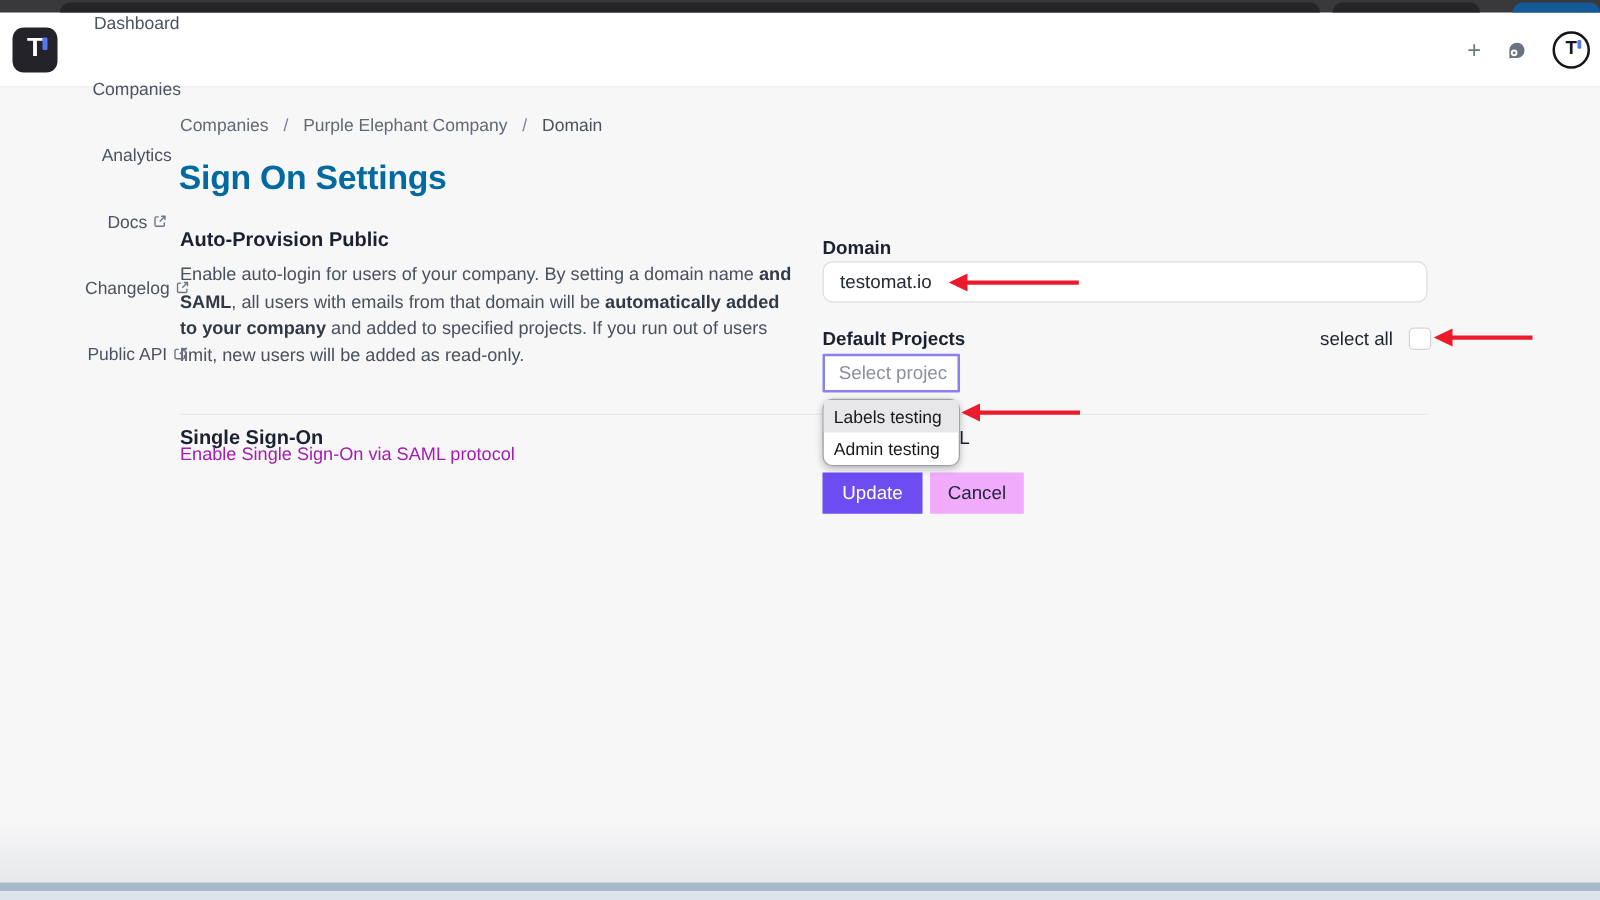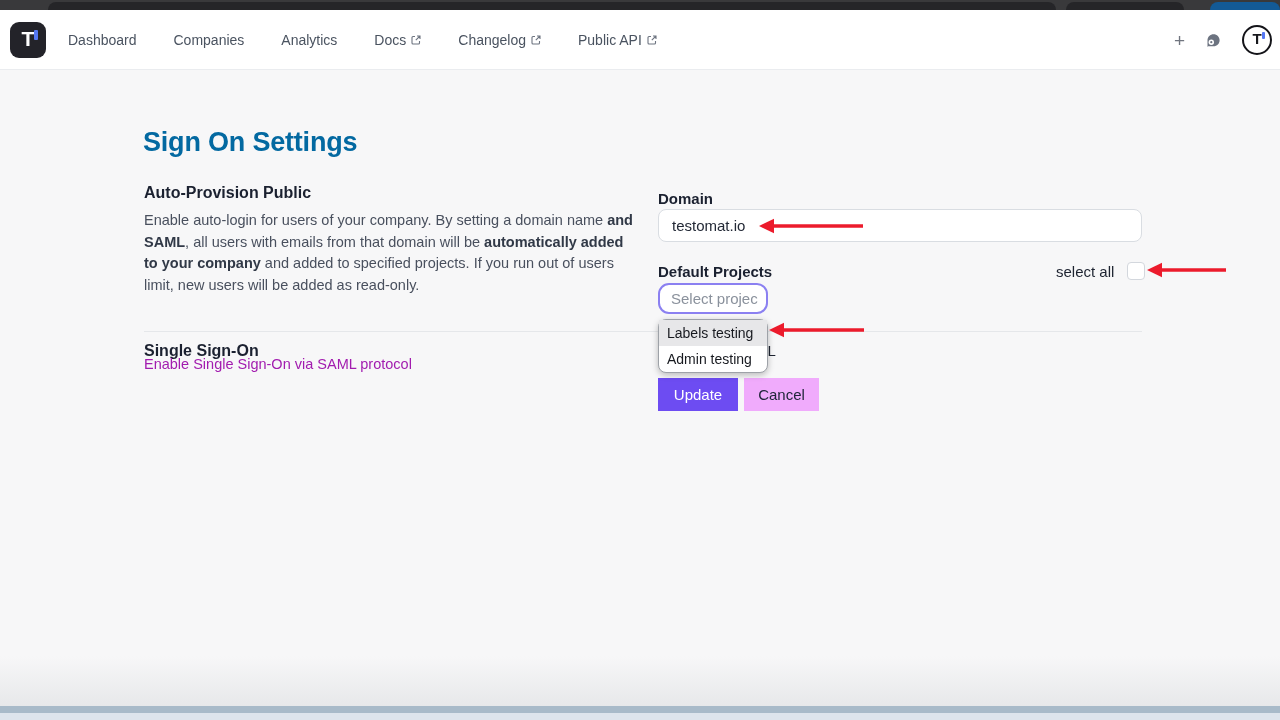--- a/index.html
+++ b/index.html
@@ -15,21 +15,21 @@
   .tab-blue { left:1210px; width:70px; background:#135a96; }
   .bottom-fade  { position:absolute; left:0; top:656px; width:1280px; height:50px; background:linear-gradient(#f7f7f8, #e7e8ea); }
   .bottom-strip { position:absolute; left:0; top:706px; width:1280px; height:7px; background:#a8bac9; }
   .bottom-strip2{ position:absolute; left:0; top:713px; width:1280px; height:7px; background:#dde4ec; }
 
   
   .navbar { position:absolute; left:0; top:10px; width:1280px; height:60px; background:#ffffff; border-bottom:1px solid #eaecef; z-index:10; }
   .logo { position:absolute; left:10px; top:12px; width:36px; height:36px; background:#232329; border-radius:9px; cursor:pointer; }
   .logo-t { position:absolute; left:0; top:5px; width:36px; text-align:center; color:#ffffff; font-size:21px; font-weight:700; }
   .logo-tick { position:absolute; right:8px; top:8px; width:4px; height:10px; background:#5577f2; border-radius:1px; }
-  .nav-links { position:absolute; left:68px; top:0; height:60px; display:flex; align-items:center; gap:37px; }
+  .nav-links { position:absolute; left:68px; top:0; height:60px; display:flex; align-items:center; gap:37px;flex-direction:column; }
   .nav-link { display:flex; align-items:center; gap:5px; font-size:14px; color:#4a5360; cursor:pointer; text-decoration:none; }
   .nav-right { position:absolute; right:8px; top:0; height:60px; display:flex; align-items:center; gap:20px; }
   .plus-btn { font-size:19px; font-weight:300; color:#70757f; cursor:pointer; line-height:1; }
   .support-btn { cursor:pointer; display:flex; align-items:center; }
   .avatar { position:relative; width:30px; height:30px; border:2.2px solid #141419; border-radius:50%; background:#ffffff; cursor:pointer; }
   .avatar-t { position:absolute; left:0; top:3px; width:26px; text-align:center; color:#17181d; font-size:15px; font-weight:800; }
   .avatar-tick { position:absolute; right:5px; top:5px; width:3px; height:7px; background:#5577f2; border-radius:1px; }
 
   
   .breadcrumb { position:absolute; left:144px; top:92px; font-size:14px; color:#5f6875; }
@@ -47,21 +47,21 @@
 
   .divider { position:absolute; left:144px; top:331px; width:998px; height:1px; background:#e5e7ea; z-index:1; }
 
   
   .domain-label { position:absolute; left:658px; top:190px; font-size:15px; font-weight:700; color:#1b2130; }
   .domain-input { position:absolute; left:658px; top:209px; width:484px; height:33px; background:#ffffff; border:1px solid #d9dde2; border-radius:8px; padding:0 13px; font-size:15px; color:#232936; font-family:"Liberation Sans",sans-serif; outline:none; }
   .dp-label { position:absolute; left:658px; top:263px; font-size:15px; font-weight:700; color:#1b2130; }
   .selall-label { position:absolute; left:1056px; top:263px; font-size:15px; color:#1d2330; }
   .selall-box { position:absolute; left:1127px; top:262px; width:18px; height:18px; border:1.5px solid #d3d7dd; border-radius:4px; background:#ffffff; appearance:none; -webkit-appearance:none; cursor:pointer; }
 
-  .proj-select { position:absolute; left:658px; top:283px; width:110px; height:31px; background:#ffffff; border:2px solid #8b80f1; border-radius:11px; padding:0 11px; font-size:15px; color:#8a919c; line-height:27px; white-space:nowrap; overflow:hidden; cursor:pointer; z-index:4; }
+  .proj-select { position:absolute; left:658px; top:283px; width:110px; height:31px; background:#ffffff; border:2px solid #8b80f1; border-radius:1px; padding:0 11px; font-size:15px; color:#8a919c; line-height:27px; white-space:nowrap; overflow:hidden; cursor:pointer; z-index:4; }
   .proj-dropdown { position:absolute; left:658px; top:319px; width:110px; background:#ffffff; border:1px solid #9ea2a8; border-radius:8px; box-shadow:0 2px 6px rgba(0,0,0,0.25); z-index:5; }
   .proj-option { height:26px; line-height:26px; padding:0 8px; font-size:14px; color:#17191f; cursor:pointer; white-space:nowrap; overflow:hidden; }
   .proj-option.highlighted { background:#e7e7e9; }
 
   .saml-row { position:absolute; left:658px; top:341px; display:flex; align-items:center; gap:8px; z-index:1; }
   .saml-box { width:18px; height:18px; border:1.5px solid #d3d7dd; border-radius:4px; background:#ffffff; appearance:none; -webkit-appearance:none; cursor:pointer; }
   .saml-label { font-size:15px; color:#1d2330; }
 
   .btn { position:absolute; top:378px; height:33px; border:none; border-radius:0; font-size:15px; font-family:"Liberation Sans",sans-serif; cursor:pointer; z-index:2; }
   .btn-update { left:658px; width:80px; background:#6d4cf2; color:#ffffff; font-weight:500; }
@@ -130,20 +130,27 @@
             <circle cx="6.3" cy="10.2" r="1.1" fill="#6c7380"></circle>
           </svg>
       </span>
       <span class="avatar">
         <span class="avatar-t">T</span>
         <span class="avatar-tick"></span>
       </span>
     </div>
   </div>
 
+  <div class="breadcrumb">
+    <span class="crumb">Companies</span>
+    <span class="crumb-sep">/</span>
+    <span class="crumb">Purple Elephant Company</span>
+    <span class="crumb-sep">/</span>
+    <span class="crumb crumb-last">Domain</span>
+  </div>
 
   <h1 class="page-title">Sign On Settings</h1>
 
   <div class="ap-heading">Auto-Provision Public</div>
   <div class="ap-desc"><span>Enable auto-login for users of your company. By setting a domain name </span><b>and SAML</b><span>, all users with emails from that domain will be </span><b>automatically added to your company</b><span> and added to specified projects. If you run out of users limit, new users will be added as read-only.</span></div>
 
   <div class="divider"></div>
 
   <div class="sso-heading">Single Sign-On</div>
   <div class="sso-desc">Enable Single Sign-On via SAML protocol</div>

